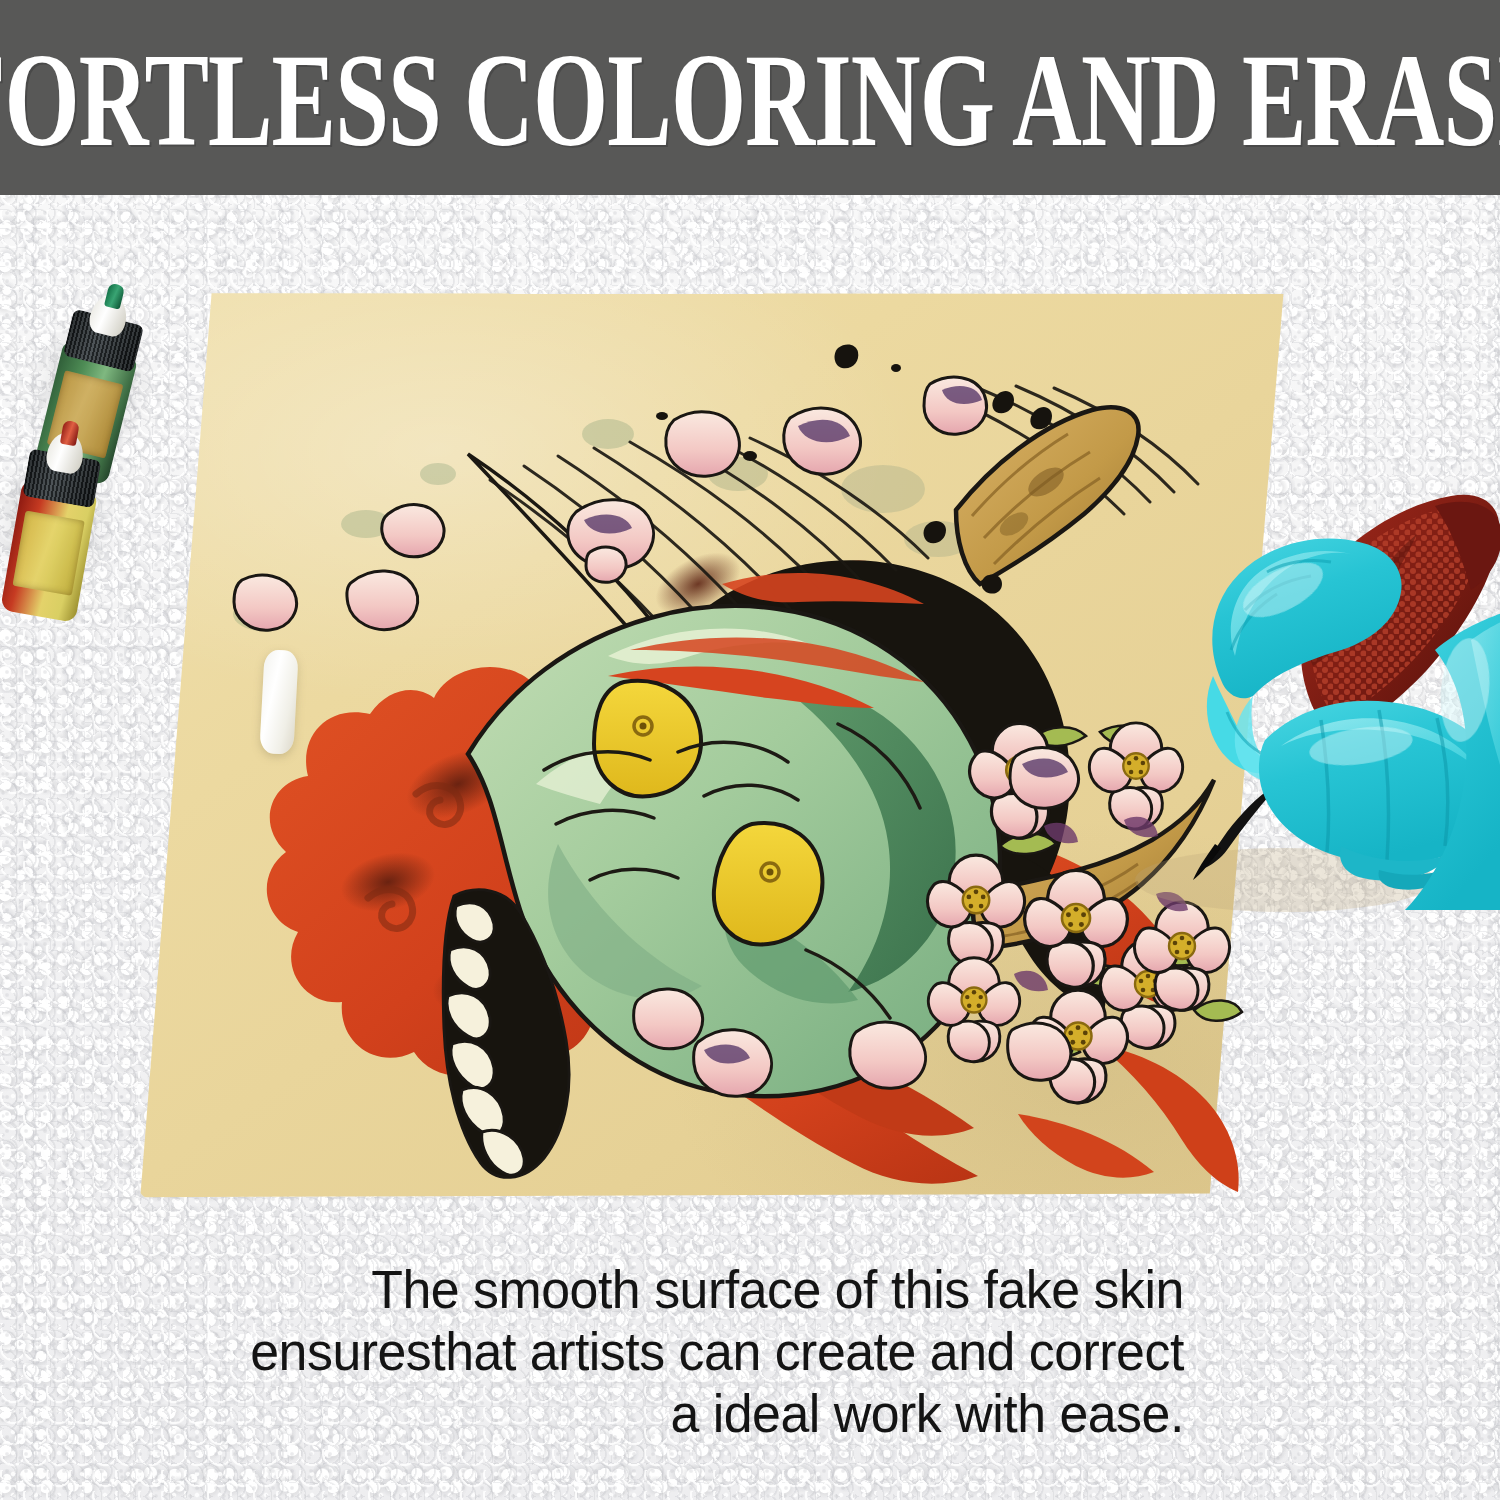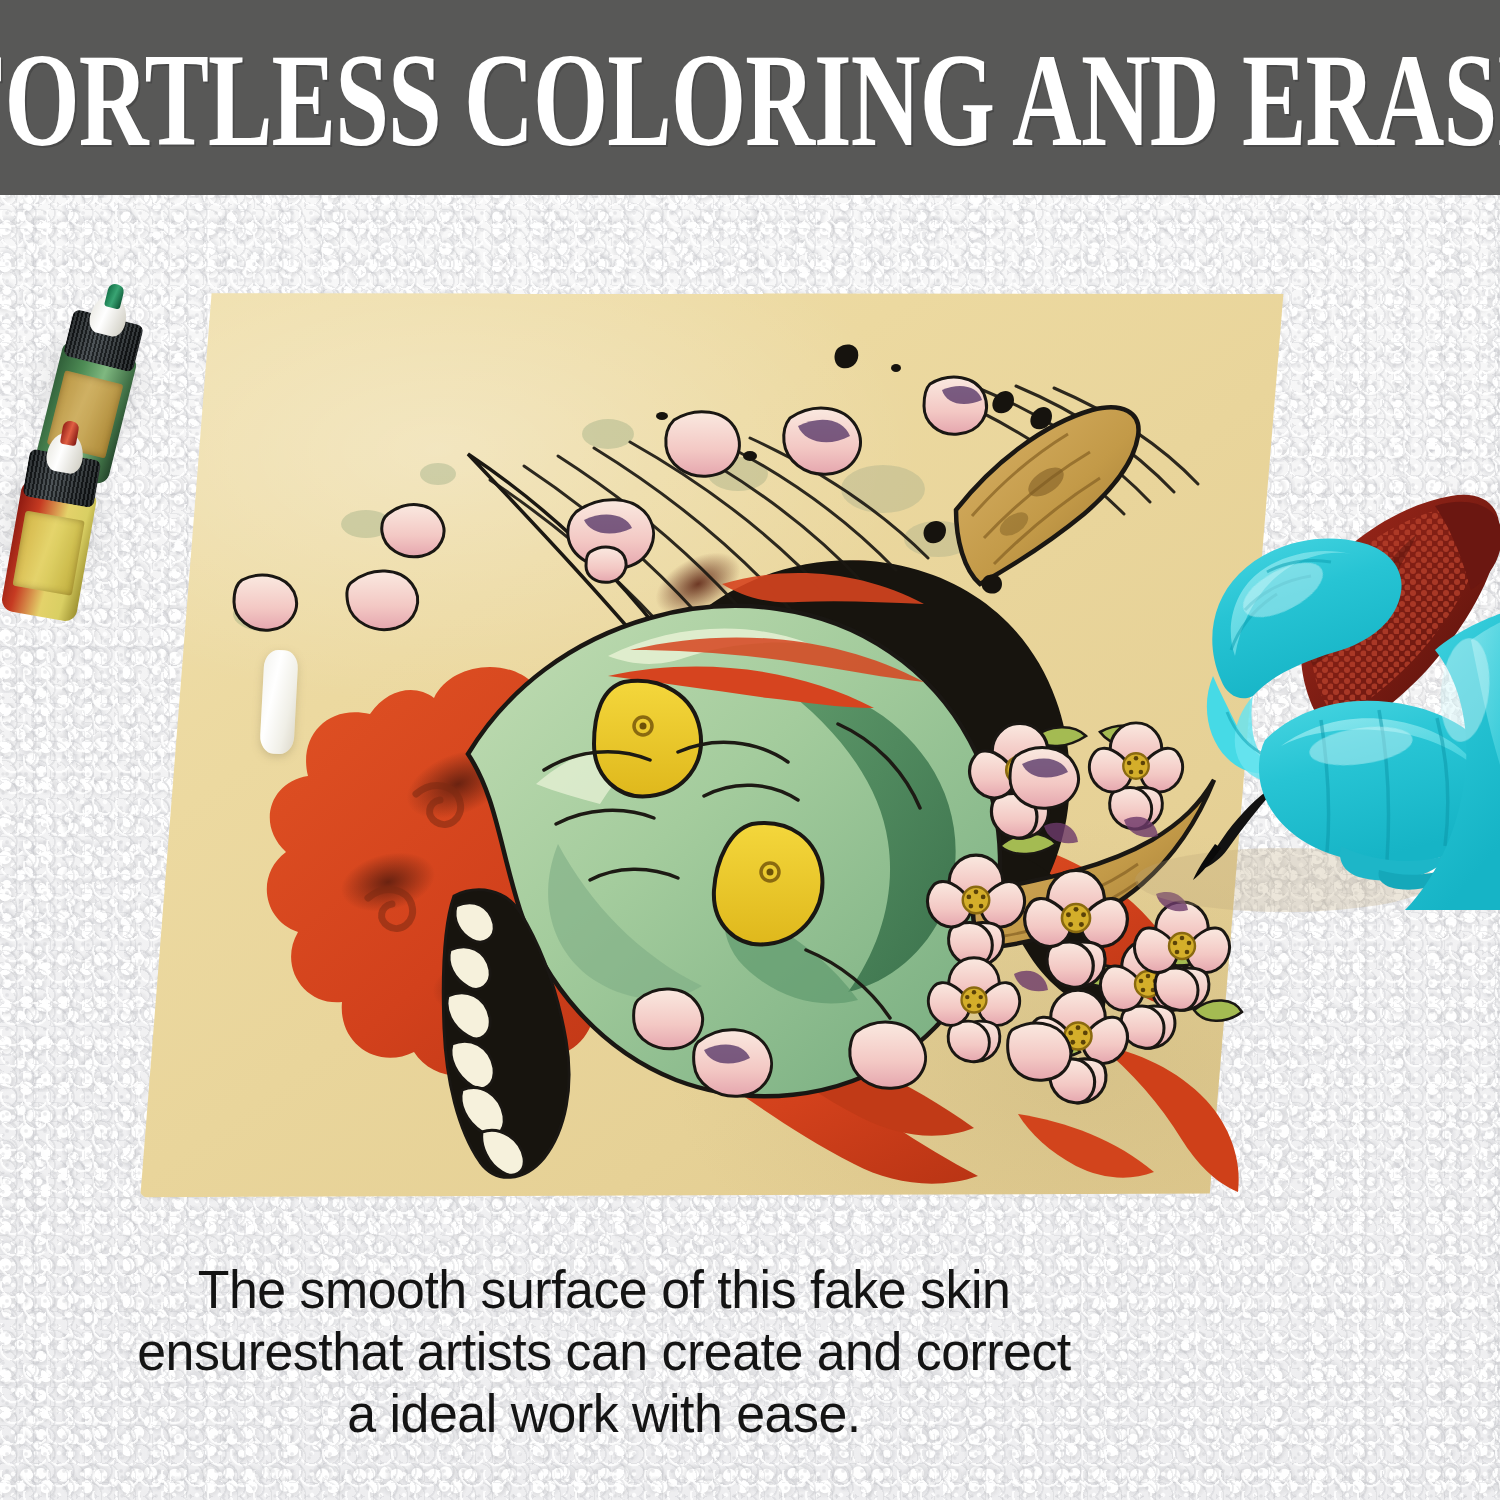--- a/index.html
+++ b/index.html
@@ -132,21 +132,21 @@
   .bot-green .bot-tip{background:linear-gradient(100deg,#0f6b42 0%,#39a473 50%,#0c5434 100%);}
   .bot-red .bot-tip{background:linear-gradient(100deg,#8d1a12 0%,#e05f43 50%,#7d1410 100%);}
 
   
   .hand-assembly{position:absolute;left:1135px;top:480px;width:370px;height:430px;z-index:30;}
   .hand-assembly svg{display:block;width:100%;height:100%;overflow:visible;}
 
   
   .caption-block{
     position:absolute;left:0;top:1258px;width:1208px;
-    text-align:center;z-index:35;
+    text-align:right;z-index:35;
   }
   .caption-line{
     color:#141414;
     font-family:"Liberation Sans", sans-serif;
     font-size:54px;
     line-height:62px;
     letter-spacing:-.5px;
     transform:scaleX(.96);
     white-space:nowrap;
   }

